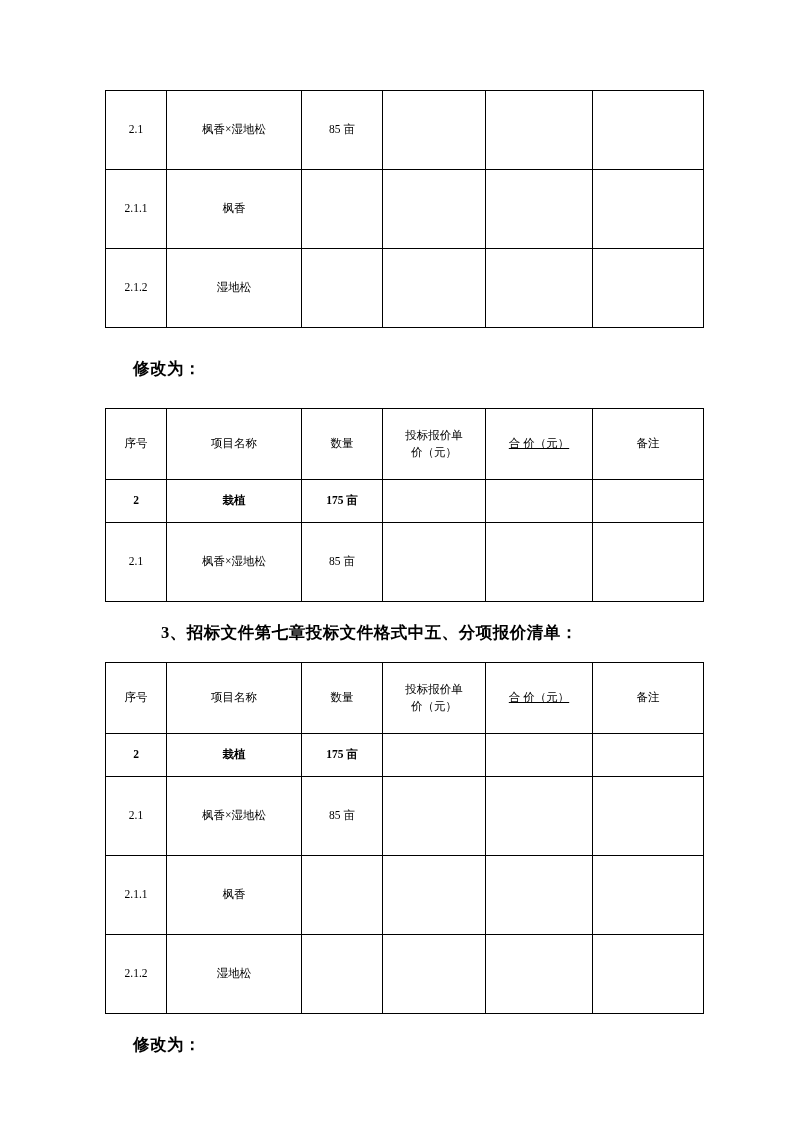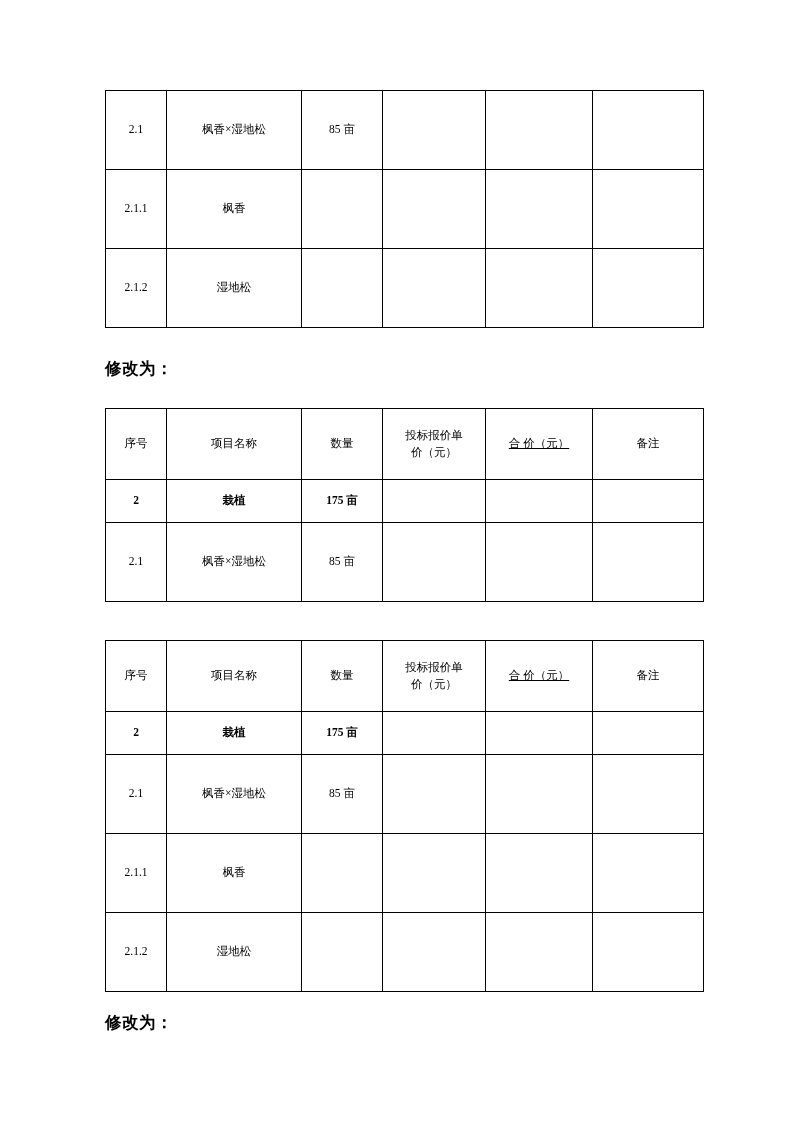--- a/index.html
+++ b/index.html
@@ -50,20 +50,21 @@
 
   .row-tall td   { height: 74px; }
   .row-head td   { height: 66px; }
   .row-mid td    { height: 38px; }
 
   .para {
     font-family: "Liberation Serif", "DejaVu Serif", serif;
     font-weight: bold;
     font-size: 16.5px;
     letter-spacing: 0.5px;
+    margin-left: 28px;
   }
   .para-indent {
     padding-left: 28px;
   }
   .spacer-a { height: 30px; }
   .spacer-b { height: 28px; }
   .spacer-c { height: 20px; }
   .spacer-d { height: 18px; }
 
   .unit-two-line {
@@ -137,20 +138,21 @@
         <td class="col-qty">85 亩</td>
         <td class="col-unit"></td>
         <td class="col-total"></td>
         <td class="col-note"></td>
       </tr>
     </tbody>
   </table>
 
   <div class="spacer-c"></div>
 
+  <div class="para para-indent">3、招标文件第七章投标文件格式中五、分项报价清单：</div>
 
   <div class="spacer-d"></div>
 
   <table class="grid">
     <tbody>
       <tr class="row-head">
         <td class="col-no">序号</td>
         <td class="col-name">项目名称</td>
         <td class="col-qty">数量</td>
         <td class="col-unit unit-two-line">

